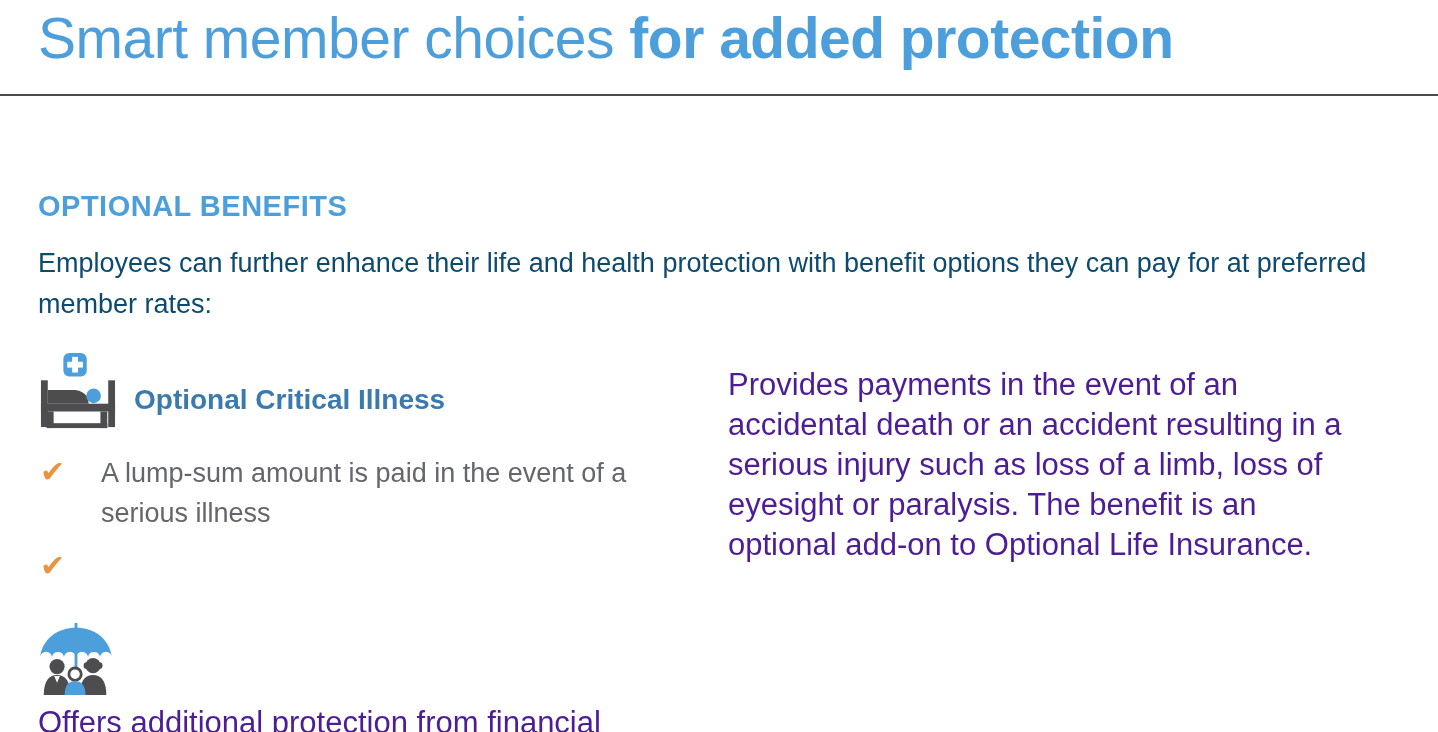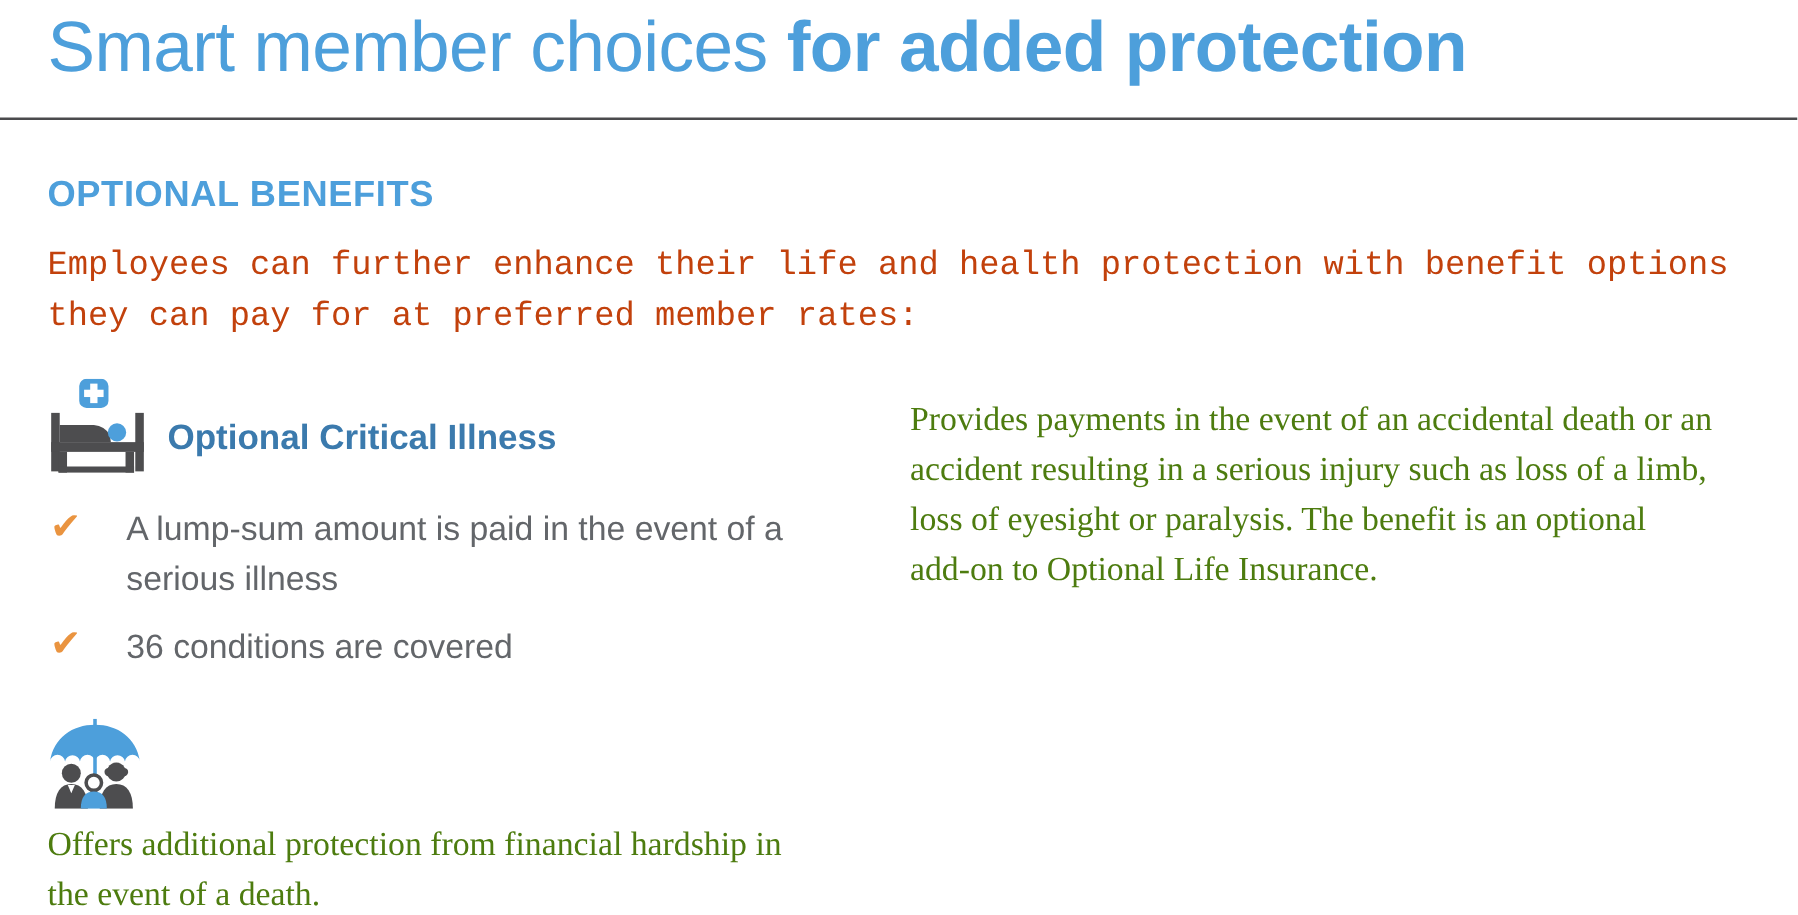--- a/index.html
+++ b/index.html
@@ -16,29 +16,28 @@
   .title {
     font-size: 57px; line-height: 64px; font-weight: 400;
     color: #4D9FDB; letter-spacing: -0.5px; white-space: nowrap;
   }
   .title .t-bold { font-weight: 700; }
   .divider { height: 2px; background: #4a4b4d; margin-top: 24px; width: 100%; }
 
   
   .content { padding: 0 46px 0 38px; }
   .section-heading {
-    margin-top: 44px;
+    margin-top: 94px;
     font-size: 29px; font-weight: 700; letter-spacing: 0.5px;
     color: #4D9FDB;
   }
   .intro {
     margin-top: 20px;
-    font-size: 27px; line-height: 41px; color: #c2410c;
+    font-size: 27px; line-height: 41px; color: #0c4a6e;
     max-width: 1350px;
-    font-family: Liberation Mono, monospace;
   }
 
   .columns { display: flex; margin-top: 28px; }
   .col-left { width: 680px; flex: 0 0 680px; }
   .col-right { flex: 1; }
 
   .benefit-header { display: flex; align-items: center; }
   .benefit-title {
     font-size: 28px; font-weight: 700; color: #3B7AAD;
     margin-left: 16px; margin-top: 16px; white-space: nowrap;
@@ -52,22 +51,22 @@
     color: #EA9440; font-size: 30px; line-height: 38px;
     width: 30px; flex: 0 0 30px; margin-left: 2px;
   }
   .bullet-text {
     font-size: 27px; line-height: 40px; color: #63666A;
     width: 528px; margin-left: 31px;
   }
 
   .benefit-life { margin-top: 38px; }
   .benefit-desc {
-    font-size: 27px; line-height: 40px; color: #4d7c0f;
-    margin-top: 8px; width: 596px; font-family: Liberation Serif, serif;
+    font-size: 31px; line-height: 40px; color: #4c1d95;
+    margin-top: 8px; width: 596px;
   }
   .col-right .benefit-desc { width: 652px; margin-top: 12px; padding-left: 10px; }
 </style>
 </head>
 <body>
 
 <div class="page">
 
   <header class="title-bar">
     <h1 class="title"><span class="t-reg">Smart member choices </span><span class="t-bold">for added protection</span></h1>
@@ -104,21 +103,20 @@
             </span>
             <h3 class="benefit-title">Optional Critical Illness</h3>
           </div>
           <ul class="bullets">
             <li class="bullet">
               <span class="check">✔</span>
               <span class="bullet-text">A lump-sum amount is paid in the event of a serious illness</span>
             </li>
             <li class="bullet">
               <span class="check">✔</span>
-              <span class="bullet-text">36 conditions are covered</span>
             </li>
           </ul>
         </div>
 
         <div class="benefit benefit-life">
           <div class="benefit-header">
             <span class="icon">
               <svg width="76" height="72" viewBox="0 0 80 76" aria-hidden="true">
                 <rect x="38.5" y="0" width="3" height="8" fill="#4D9FDB"></rect>
                 <path d="M2,36 C5,16 21,5 40,5 C59,5 75,16 78,36

